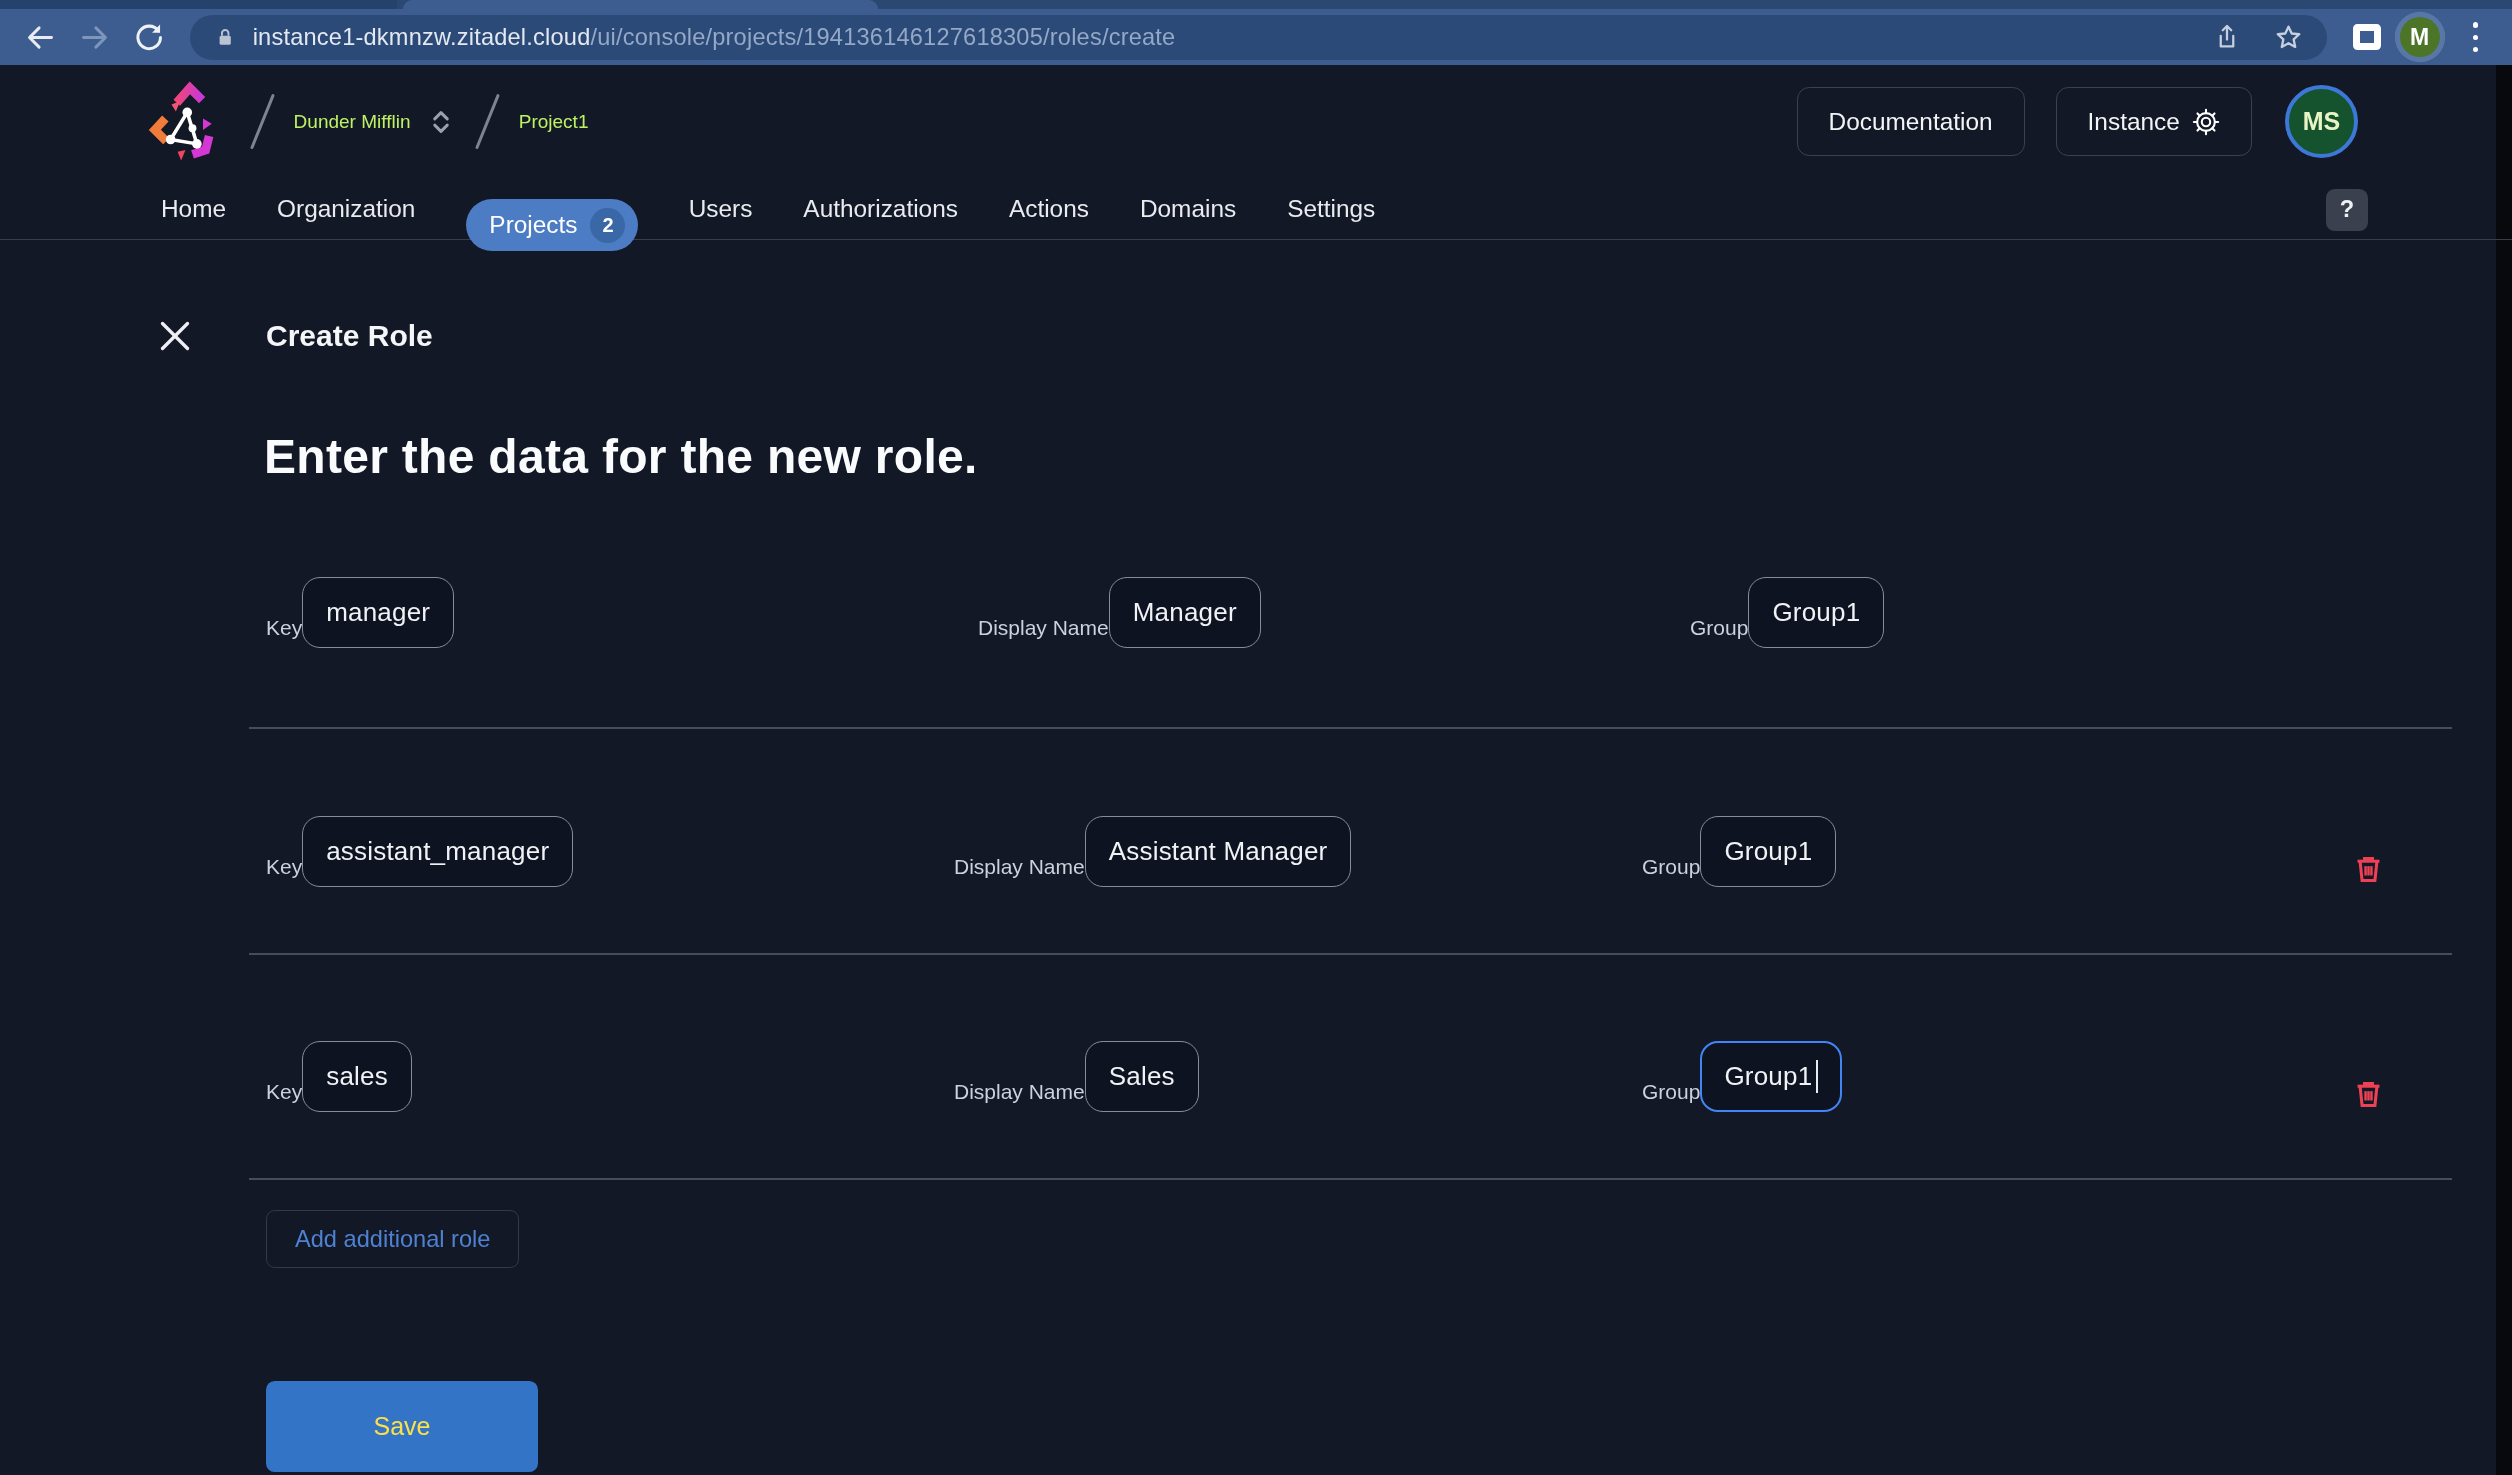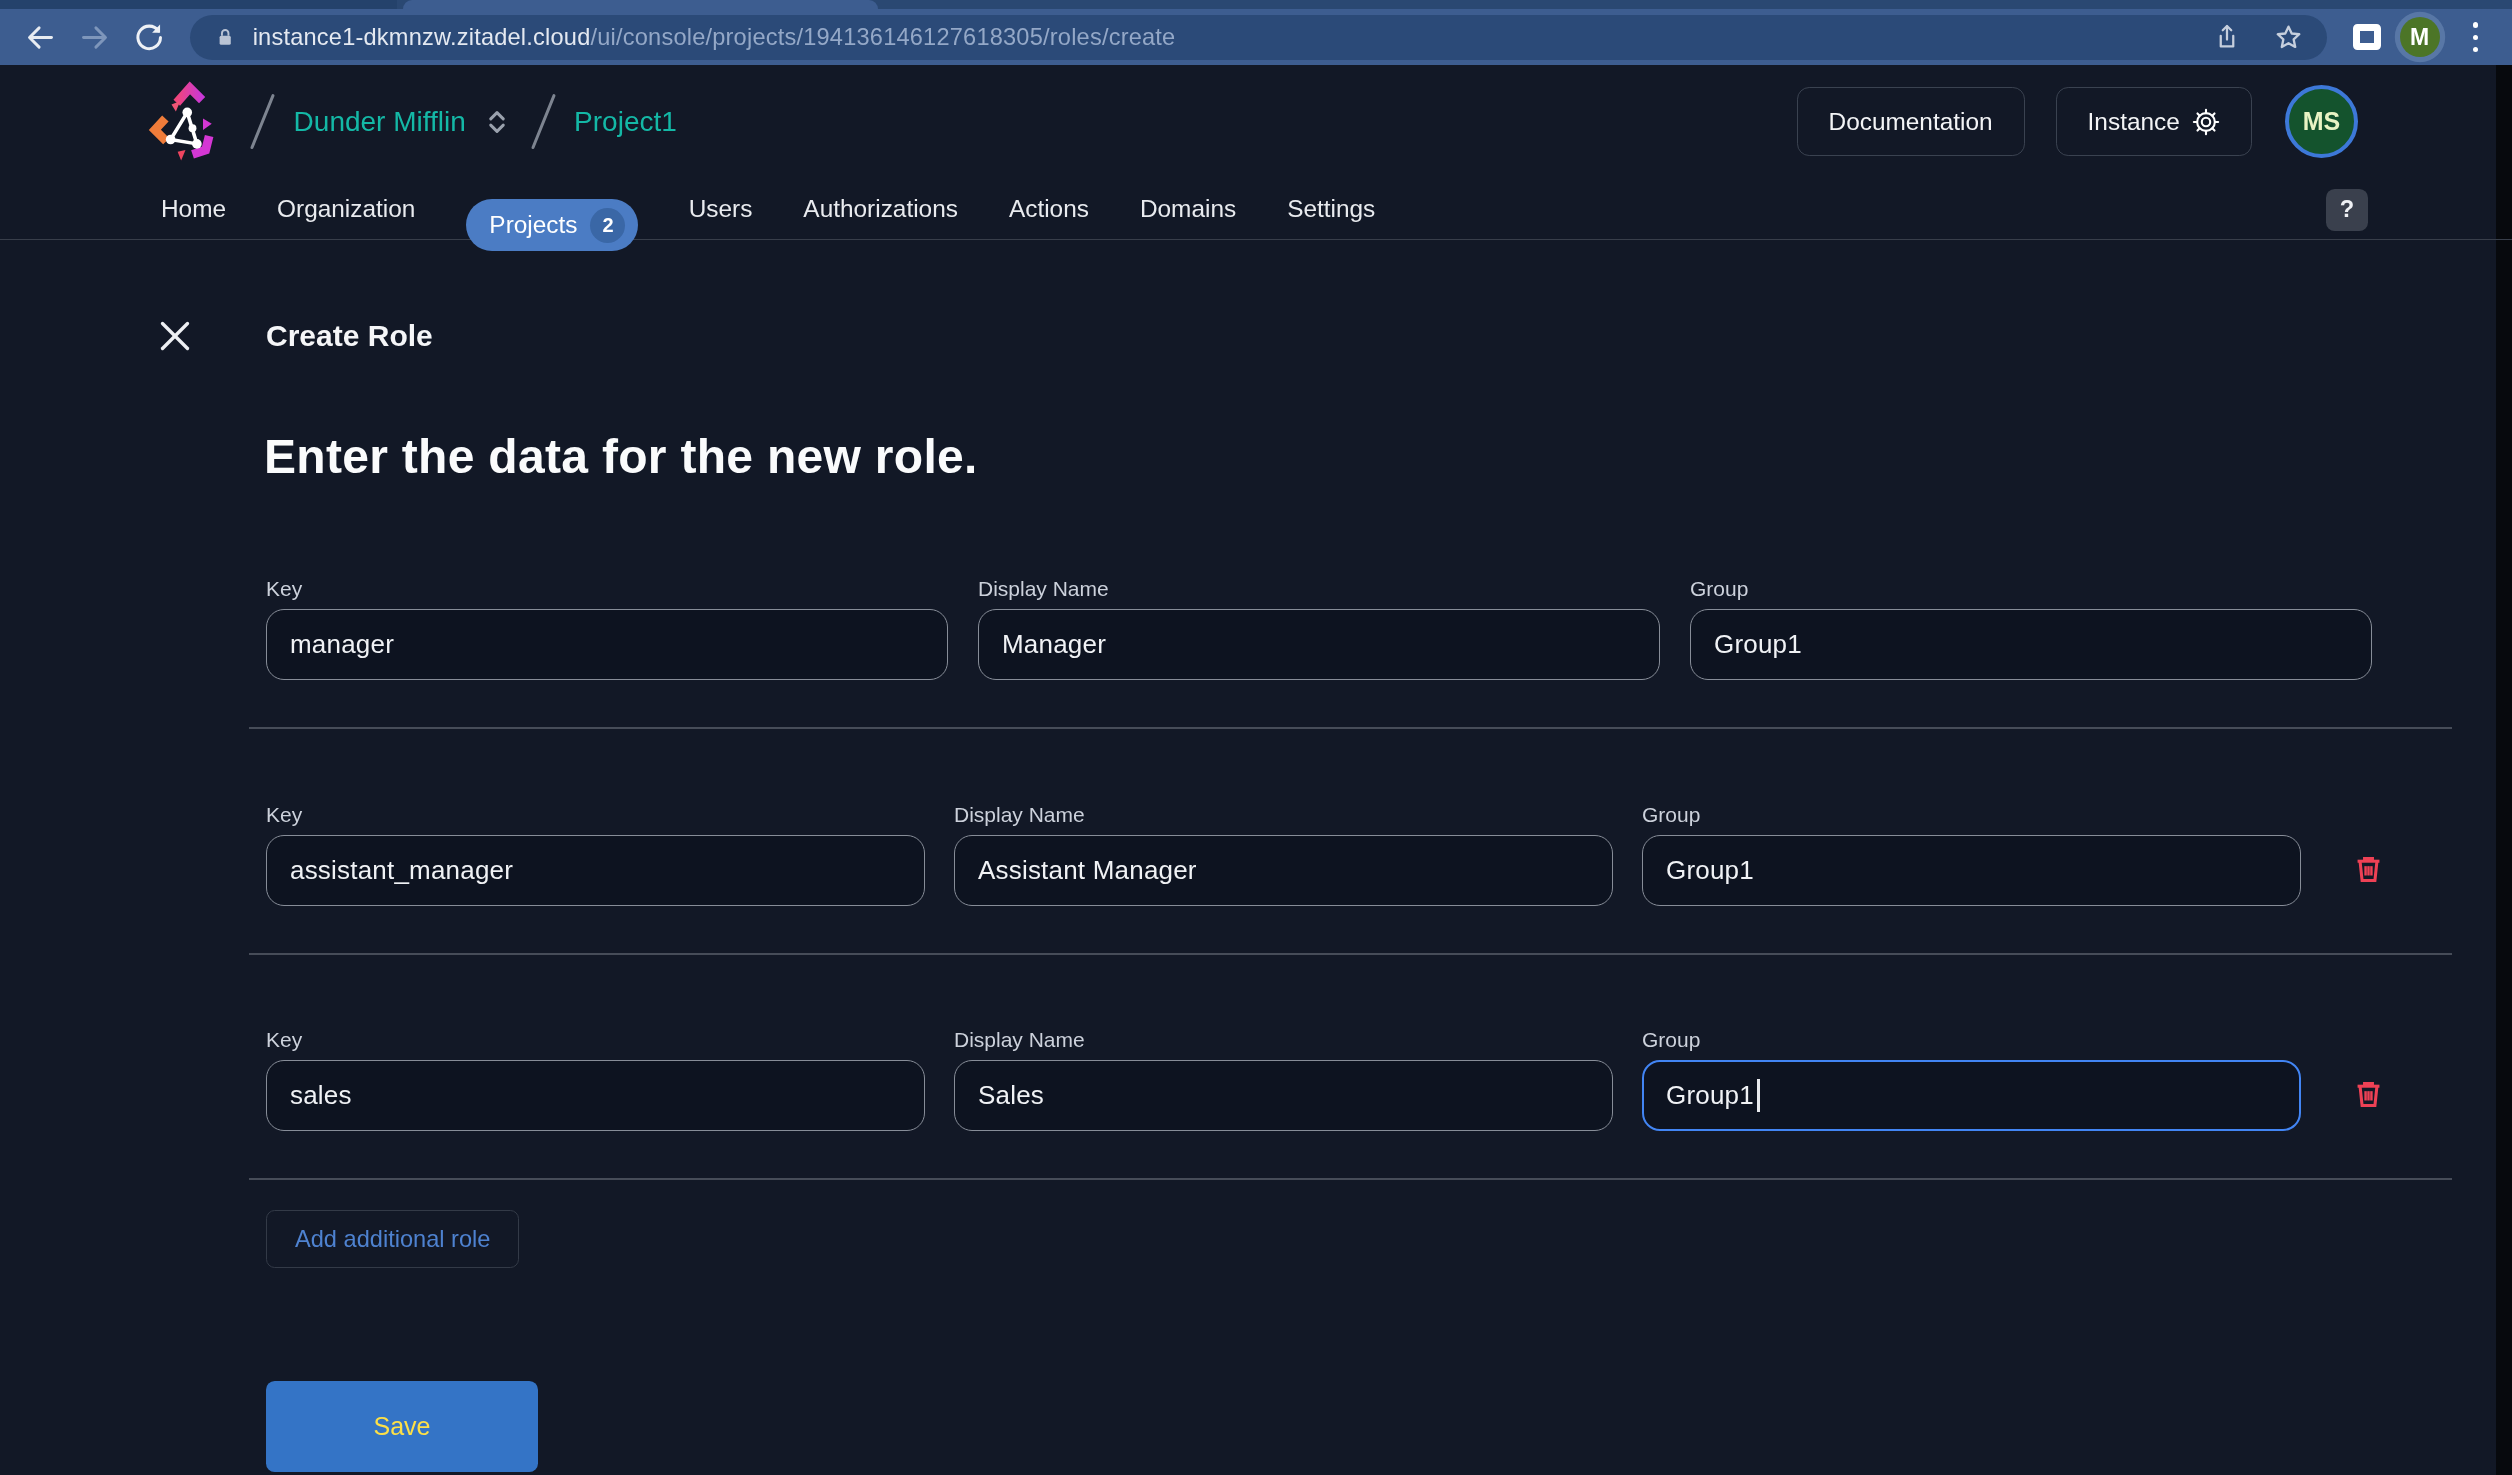--- a/index.html
+++ b/index.html
@@ -32,21 +32,21 @@
   .dots i{width:5.2px;height:5.2px;border-radius:50%;background:#fff;}
 
   
   .scrollbar{position:absolute;right:0;top:65px;width:15.7px;bottom:0;background:#07090d;}
 
   
   .app-header{position:absolute;left:0;top:65px;width:2497px;height:113px;
               display:flex;align-items:center;padding-left:147px;box-sizing:border-box;}
   .slash{width:2.6px;height:59px;background:#7d8490;transform:rotate(22deg);
          margin:0 30px;border-radius:1.7px;flex:0 0 auto;}
-  .crumb{font-size:28px;color:#14b8a6;white-space:nowrap;}
+  .crumb{font-size:19px;color:#bef264;white-space:nowrap;}
   .org-switcher{display:flex;align-items:center;gap:15.7px;cursor:pointer;}
   .header-right{margin-left:auto;display:flex;align-items:center;padding-right:139px;}
   .hdr-btn{height:69px;border:1.7px solid #3a4250;border-radius:12.2px;background:transparent;
            color:#f3f4f6;font-size:24.4px;font-family:inherit;padding:0 31px;
            display:flex;align-items:center;gap:12.2px;cursor:pointer;}
   .hdr-btn + .hdr-btn{margin-left:31px;}
   .user-avatar{width:73px;height:73px;border-radius:50%;background:#14532d;margin-left:33px;
                border:4.4px solid #3d78d8;box-sizing:border-box;display:flex;align-items:center;
                justify-content:center;color:#e9f4c4;font-size:25px;font-weight:700;cursor:pointer;}
 
@@ -65,21 +65,21 @@
   
   .close-btn{position:absolute;left:155px;top:316px;width:40px;height:40px;background:none;
              border:none;padding:0;cursor:pointer;}
   .page-title{position:absolute;left:266px;top:319px;font-size:30px;font-weight:600;color:#f5f6f8;}
   .page-heading{position:absolute;left:264px;top:429px;font-size:48px;font-weight:600;
                 color:#fafbfc;letter-spacing:0.3px;margin:0;}
 
   #roles-container{position:absolute;inset:0;}
   .role-row{position:absolute;left:266px;display:flex;gap:29px;}
   .role-row.first{gap:30px;}
-  .field{display:flex;flex-direction:column;width:659px;}
+  .field{display:flex;flex-direction:row;width:659px;align-items:flex-end;}
   .role-row.first .field{width:682px;}
   .field-label{font-size:21px;color:#ccd1db;margin-bottom:7.9px;}
   .input-box{height:71px;border:1.7px solid #878d98;border-radius:18px;background:#0d1320;
              display:flex;align-items:center;padding:0 23px;box-sizing:border-box;cursor:text;}
   .input-box.focused{border:2.6px solid #4285f4;padding:0 22px;}
   .input-text{font-size:26px;color:#f0f2f5;letter-spacing:0.2px;white-space:nowrap;}
   .caret{display:inline-block;width:2.6px;height:33px;background:#e8eaee;margin-left:3.5px;}
   .trash-btn{background:none;border:none;padding:0;margin-left:21px;margin-top:47px;
              align-self:flex-start;width:35px;height:37px;cursor:pointer;}
   .row-divider{position:absolute;left:249px;width:2203px;height:1.7px;background:#464c58;}

